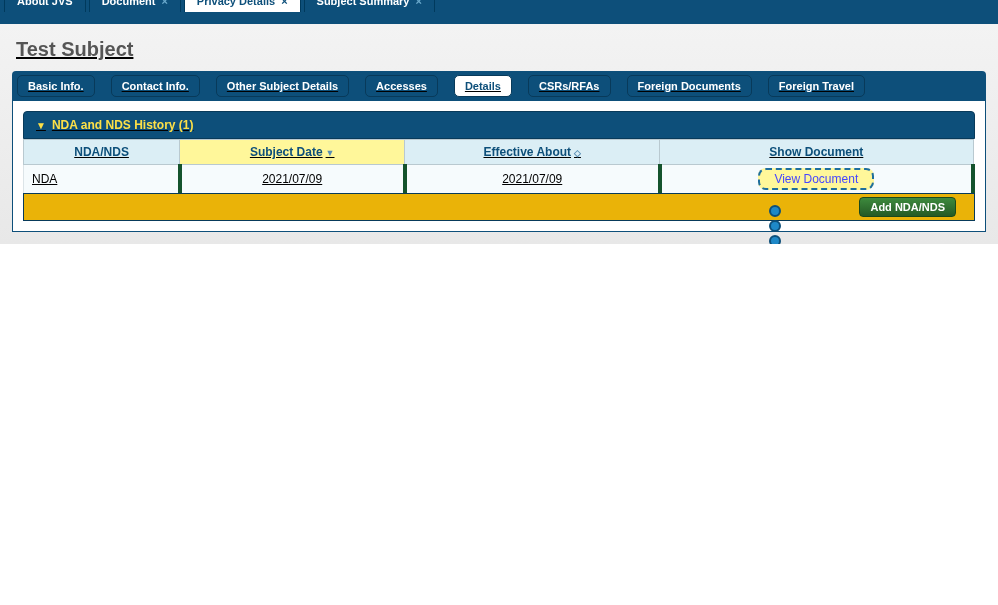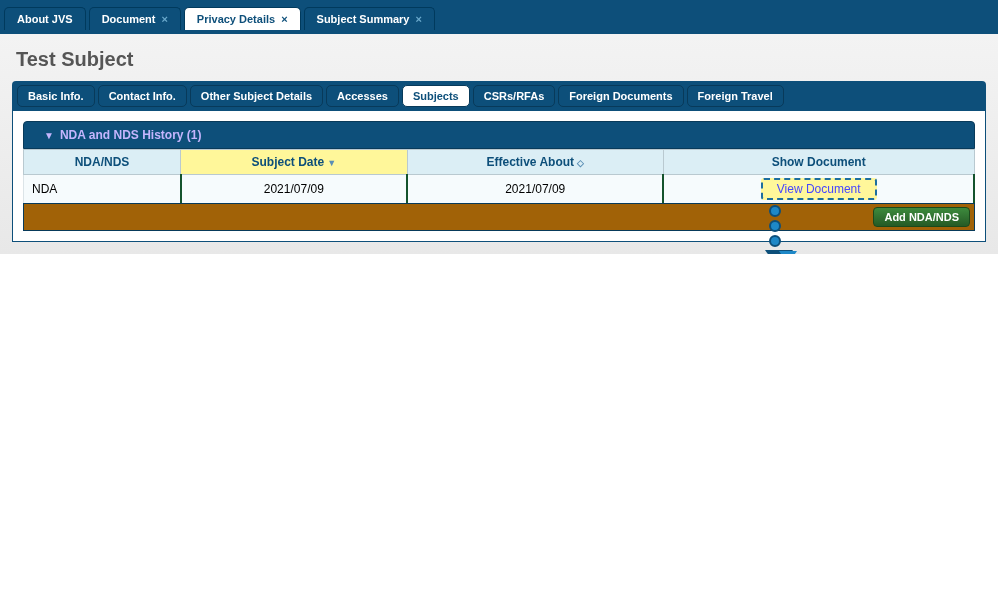--- a/index.html
+++ b/index.html
@@ -13,22 +13,22 @@
     position: relative;
   }
   .app-shell {
     margin: 0;
     box-shadow: 0 4px 8px rgba(0,0,0,0.6);
     background: #fff;
   }
   .top-tabs {
     display: flex;
     background: #0d4f7a;
-    padding: 4px;
-    height: 34px;
+    padding: 12px;
+    height: 24px;
     align-items: flex-end;
     padding-left: 4px;
     text-align: right;
   }
   .top-tab {
     background: #0d4f7a;
     color: #fff;
     padding: 5px 12px;
     border-top-left-radius: 5px;
     border-top-right-radius: 5px;
@@ -47,31 +47,32 @@
   .top-tab .close-x {
     margin-left: 6px;
     font-weight: bold;
     color: #6aa9cc;
   }
   .top-tab.active .close-x { color: #0d4f7a; }
   .content-area {
     background: #e8e8e8;
     background: linear-gradient(#f3f3f3,#e8e8e8);
     padding: 6px 12px 12px 12px;
+    text-decoration: underline;
   }
   .page-title {
     font-size: 20px;
     font-weight: bold;
     color: #555;
     padding: 8px 4px 10px 4px;
     font-family: Verdana, sans-serif;
   }
   .sub-tabs {
     display: flex;
-    gap: 3px;
+    gap: 16px;
     background: #0d4f7a;
     padding: 4px 5px;
     border-radius: 4px 4px 0 0;
   }
   .sub-tab {
     background: #0d4f7a;
     color: #fff;
     border: 1px solid #083a5a;
     border-radius: 5px;
     padding: 4px 10px;
@@ -84,22 +85,22 @@
     color: #0d4f7a;
   }
   .inner-panel {
     background: #fff;
     padding: 10px;
     border: 1px solid #0d4f7a;
     border-top: none;
   }
   .accordion-hdr {
     background: #0d4f7a;
-    color: #c4b5fd;
-    padding: 6px 20px;
+    color: #fde047;
+    padding: 6px 12px;
     font-size: 12px;
     font-weight: bold;
     border-radius: 4px 4px 0 0;
     border: 1px solid #083a5a;
   }
   .accordion-hdr .caret { margin-right: 6px; font-size: 10px;}
   table.data-table {
     width: 100%;
     border-collapse: collapse;
     font-size: 12px;
@@ -113,39 +114,39 @@
     border: 1px solid #b9c9d0;
   }
   table.data-table th.sorted {
     background: #fff79a;
   }
   .sort-arrow { font-size: 9px; margin-left:3px; color:#5a8fb5;}
   .sort-diamond { font-size:9px; margin-left:3px; color:#5a8fb5;}
   table.data-table td {
     padding: 5px 8px;
     border-left: 1px solid #dce4e8;
-    border-right: 2px solid #14532d;
+    border-right: 4px solid #14532d;
     background: #f6fbfd;
   }
   .view-doc-link {
     color: #4646ff;
     text-decoration: none;
     cursor: pointer;
     display: inline-block;
     padding: 2px 6px;
   }
   .view-doc-highlight {
     border: 2px dashed #1e6e9e;
     background: #fff79a;
-    border-radius: 3px;
+    border-radius: 8px;
     padding: 2px 8px;
   }
   .table-footer {
-    background: #a16207;
-    padding: 3px 4px;
+    background: #eab308;
+    padding: 3px 18px;
     text-align: right;
     border: 1px solid #083a5a;
   }
   .add-btn {
     background: #2f6f2f;
     background: linear-gradient(#3d8a3d,#255a25);
     color: #fff;
     border: 1px solid #1b4a1b;
     border-radius: 4px;
     font-size: 11px;
@@ -245,21 +246,21 @@
   </div>
 
   <div class="content-area">
     <div class="page-title">Test Subject</div>
 
     <div class="sub-tabs">
       <div class="sub-tab">Basic Info.</div>
       <div class="sub-tab">Contact Info.</div>
       <div class="sub-tab">Other Subject Details</div>
       <div class="sub-tab">Accesses</div>
-      <div class="sub-tab active">Subjects</div>
+      <div class="sub-tab active">Details</div>
       <div class="sub-tab">CSRs/RFAs</div>
       <div class="sub-tab">Foreign Documents</div>
       <div class="sub-tab">Foreign Travel</div>
     </div>
 
     <div class="inner-panel">
       <div class="accordion-hdr">
         <span class="caret">▼</span><span>NDA and NDS History (1)</span>
       </div>
       <table class="data-table">

